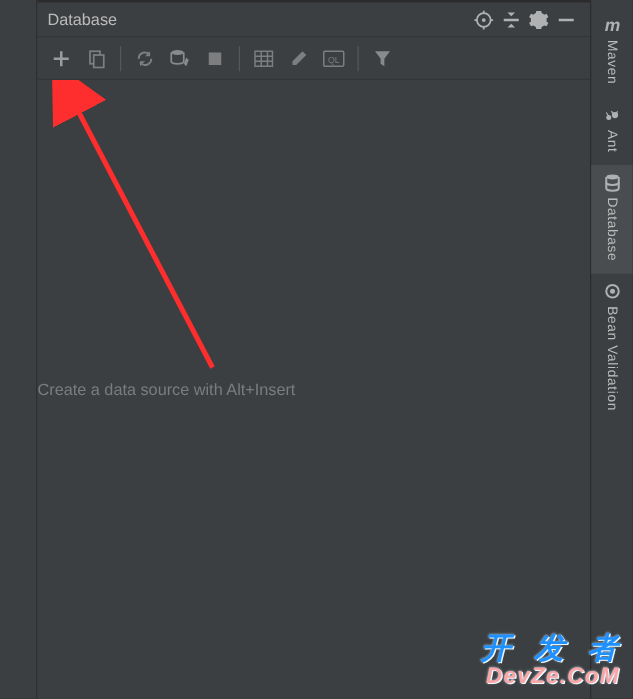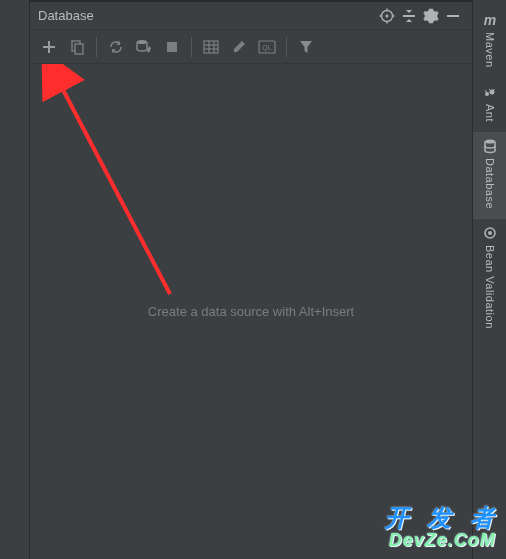--- a/index.html
+++ b/index.html
@@ -74,21 +74,21 @@
       height: 20px;
       background: #555758;
       margin: 0 4px;
     }
     .panel-body {
       position: relative;
       height: calc(100% - 64px);
       background: #3c3f41;
       display: flex;
       align-items: center;
-      justify-content: center;
+      justify-content: flex-start;
     }
     .placeholder-text {
       color: #7a7c7e;
       font-size: 13px;
       text-align: center;
     }
     .arrow-overlay {
       position: absolute;
       left: 0; top: 0;
       pointer-events: none;
@@ -142,21 +142,21 @@
       font-size: 24px;
       font-weight: 700;
       color: #1e90ff;
       letter-spacing: 6px;
       text-shadow: 0 0 2px #bfe6ff, 1px 1px 0 #fff;
       font-style: italic;
     }
     .wm-url {
       font-size: 18px;
       font-weight: 700;
-      color: #86efac;
+      color: #fca5a5;
       text-shadow: 0 0 2px #bfe6ff, 1px 1px 0 #fff;
       letter-spacing: 1px;
       font-style: italic;
       margin-top: -4px;
     }
     svg { display: block; }
   </style>
 </head>
 <body>
 

